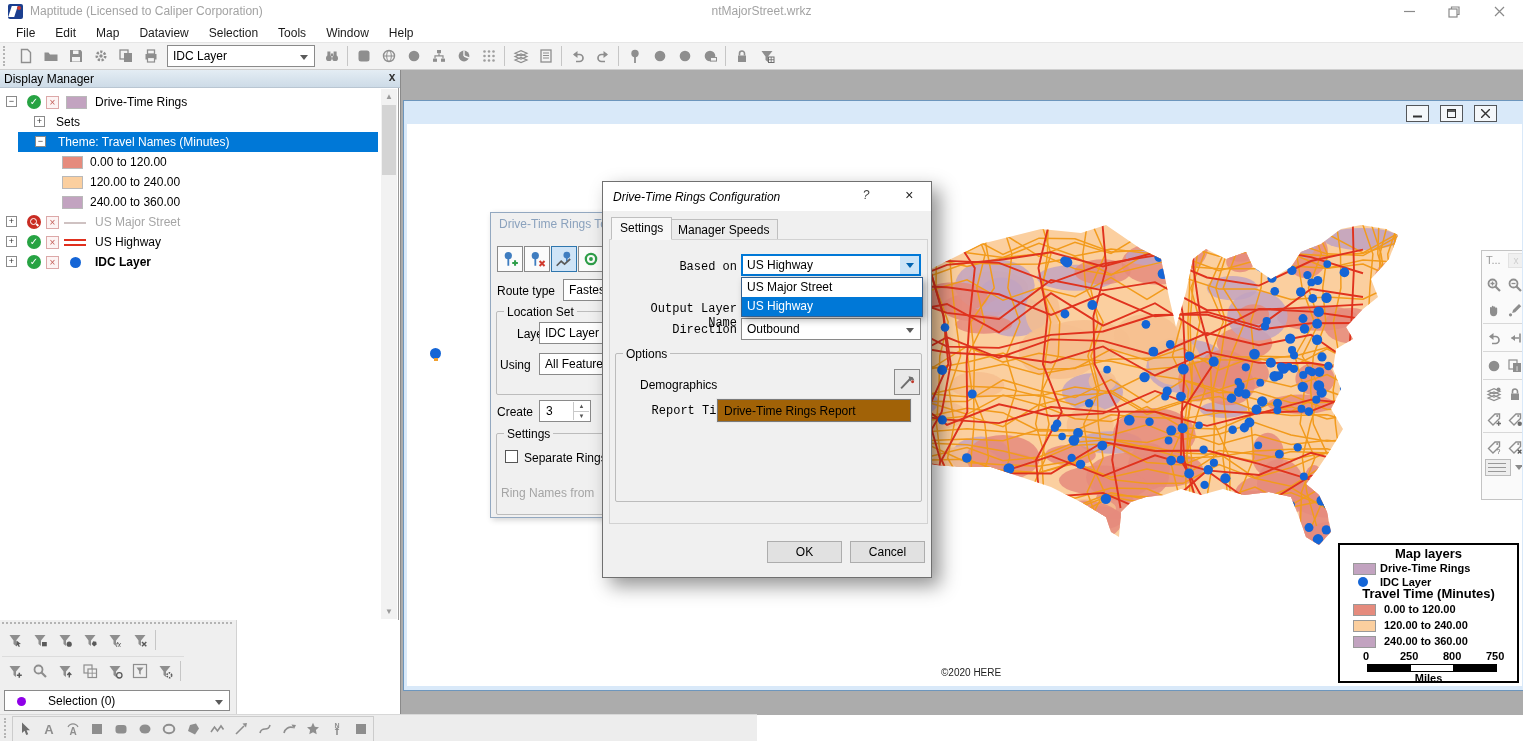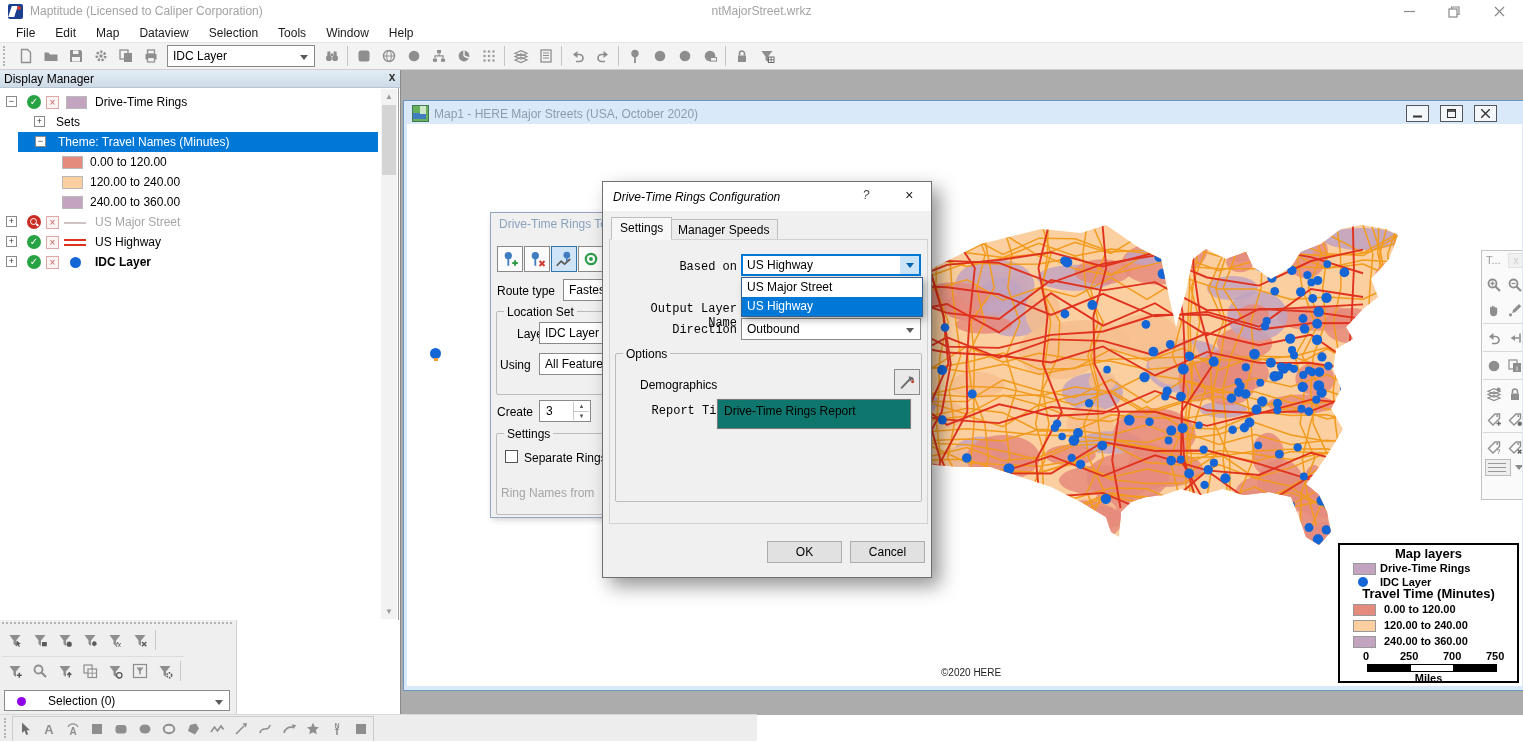--- a/index.html
+++ b/index.html
@@ -131,21 +131,21 @@
   #tabpage{position:absolute;left:6px;top:57px;width:317px;height:283px;border:1px solid #d2d2d2;background:#f0f0f0;}
   .dl{position:absolute;text-align:right;font-family:Liberation Mono, monospace;}
   .dcombo{position:absolute;background:#fff;border:1px solid #8a8a8a;height:22px;box-sizing:border-box;padding:3px 0 0 5px;}
   .dcombo.focus{border:2px solid #0078D7;padding:2px 0 0 4px;}
   .dcombo .arrbox{position:absolute;right:0;top:0;bottom:0;width:19px;background:#cce4f7;display:flex;align-items:center;justify-content:center;}
   .dcombo .arrbox .carr{position:static;border-top-color:#0063b1;}
   #ddlist{position:absolute;background:#fff;border:1px solid #37608c;box-shadow:3px 3px 7px rgba(0,0,0,.3);z-index:5;}
   .dditem{height:19px;padding:2px 0 0 5px;box-sizing:border-box;}
   .dditem.sel{background:#0078D7;color:#fff;}
   #demo-btn{position:absolute;width:26px;height:26px;background:#e9e9e9;border:1px solid #8a8a8a;box-sizing:border-box;display:flex;align-items:center;justify-content:center;}
-  #report-input{position:absolute;background:#0f766e;border:1px solid #7a7a7a;height:30px;box-sizing:border-box;padding:4px 0 12px 6px;outline:1px solid #e8e8e8;}
+  #report-input{position:absolute;background:#a16207;border:1px solid #7a7a7a;height:23px;box-sizing:border-box;padding:4px 0 12px 6px;outline:1px solid #e8e8e8;}
   .pbtn{position:absolute;width:75px;height:22px;background:#e1e1e1;border:1px solid #adadad;box-sizing:border-box;text-align:center;padding-top:3px;}
   svg.ic{display:block;}
 </style>
 </head>
 <body>
 
 <svg width="0" height="0" style="position:absolute">
 <defs>
   <g fill="#8e8e8e" stroke="none">
   <symbol id="s-doc" viewBox="0 0 16 16">
@@ -725,24 +725,20 @@
       </div>
     <div id="sel-combo" class="combo abs">
       <span id="sel-dot"></span>
       <span class="lbl">Selection (0)</span>
       <span class="carr"></span>
     </div>
   </div>
 
   <div id="workspace" class="abs"></div>
   <div id="mapwin" class="abs">
-    <div id="mapwin-title">
-      <span id="map-icon"></span>
-      <span>Map1 - HERE Major Streets (USA, October 2020)</span>
-    </div>
     <div class="mwbtn" style="right:94px">
         <svg class="ic" width="9" height="9" viewBox="0 0 9 9">
           <path d="M0 7.5h9" stroke="#333" stroke-width="2"></path>
         </svg>
       </div>
     <div class="mwbtn" style="right:60px">
         <svg class="ic" width="9" height="9" viewBox="0 0 9 9">
           <rect x="0.5" y="0.5" width="8" height="8" fill="none" stroke="#333"></rect>
           <path d="M0.5 2h8" stroke="#333" stroke-width="1.6"></path>
         </svg>
@@ -1066,21 +1062,21 @@
         <span class="lgrow" style="left:40px;top:31px">IDC Layer</span>
         <div class="t2">Travel Time (Minutes)</div>
         <span class="lgsw" style="left:13px;top:59px;background:#E58B7D"></span>
         <span class="lgrow" style="left:44px;top:58px">0.00 to 120.00</span>
         <span class="lgsw" style="left:13px;top:75px;background:#FBCF9F"></span>
         <span class="lgrow" style="left:44px;top:74px">120.00 to 240.00</span>
         <span class="lgsw" style="left:13px;top:91px;background:#C2A3C0"></span>
         <span class="lgrow" style="left:44px;top:90px">240.00 to 360.00</span>
         <span class="stick" style="left:23px;top:105px">0</span>
         <span class="stick" style="left:60px;top:105px">250</span>
-        <span class="stick" style="left:103px;top:105px">700</span>
+        <span class="stick" style="left:103px;top:105px">800</span>
         <span class="stick" style="left:146px;top:105px">750</span>
         <span class="scale-seg" style="left:27px;top:119px;width:43px;background:#000"></span>
         <span class="scale-seg" style="left:70px;top:119px;width:44px;background:#fff;border:1px solid #000"></span>
         <span class="scale-seg" style="left:114px;top:119px;width:43px;background:#000"></span>
         <div class="t1" style="top:127px;font-size:11px">Miles</div>
       </div>
 
       <div id="palette">
         <div id="palette-head">T...</div>
         <div id="palette-close">x</div>

